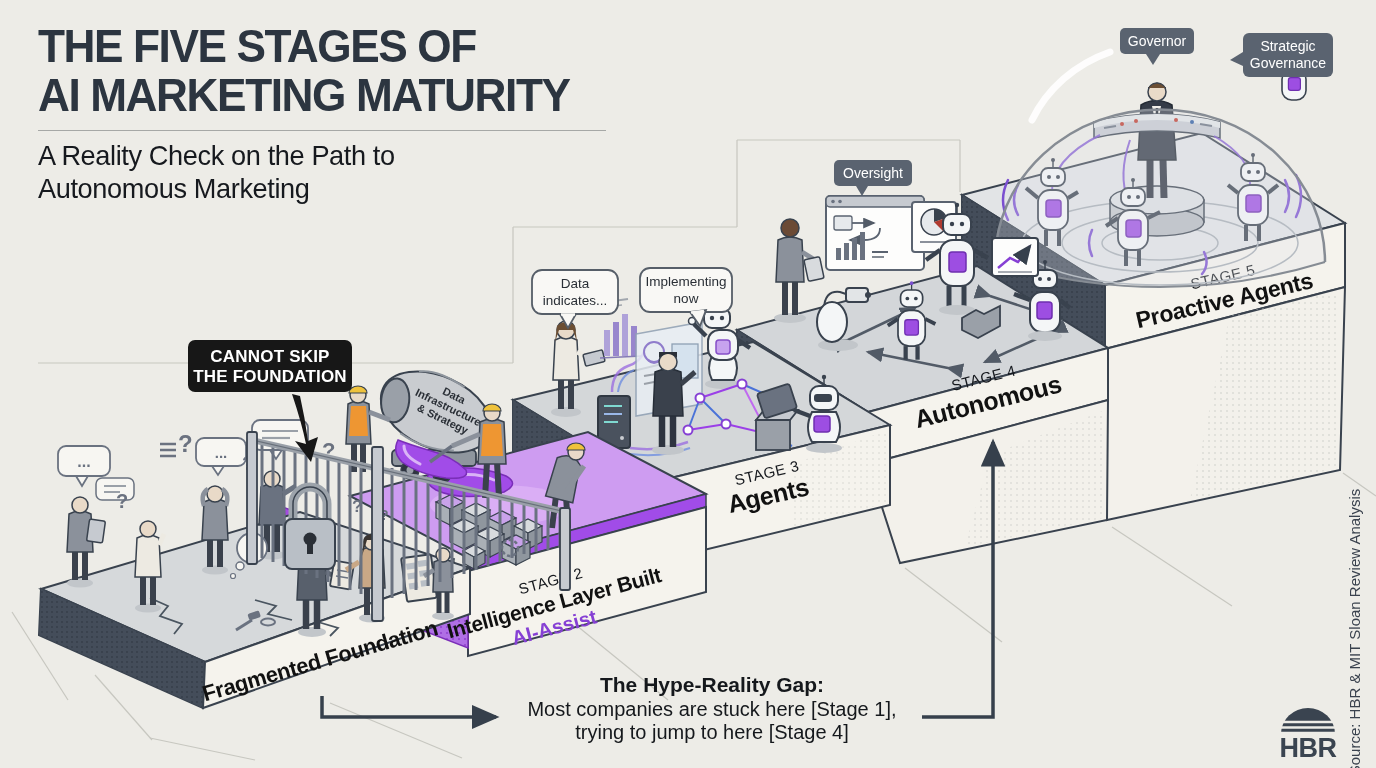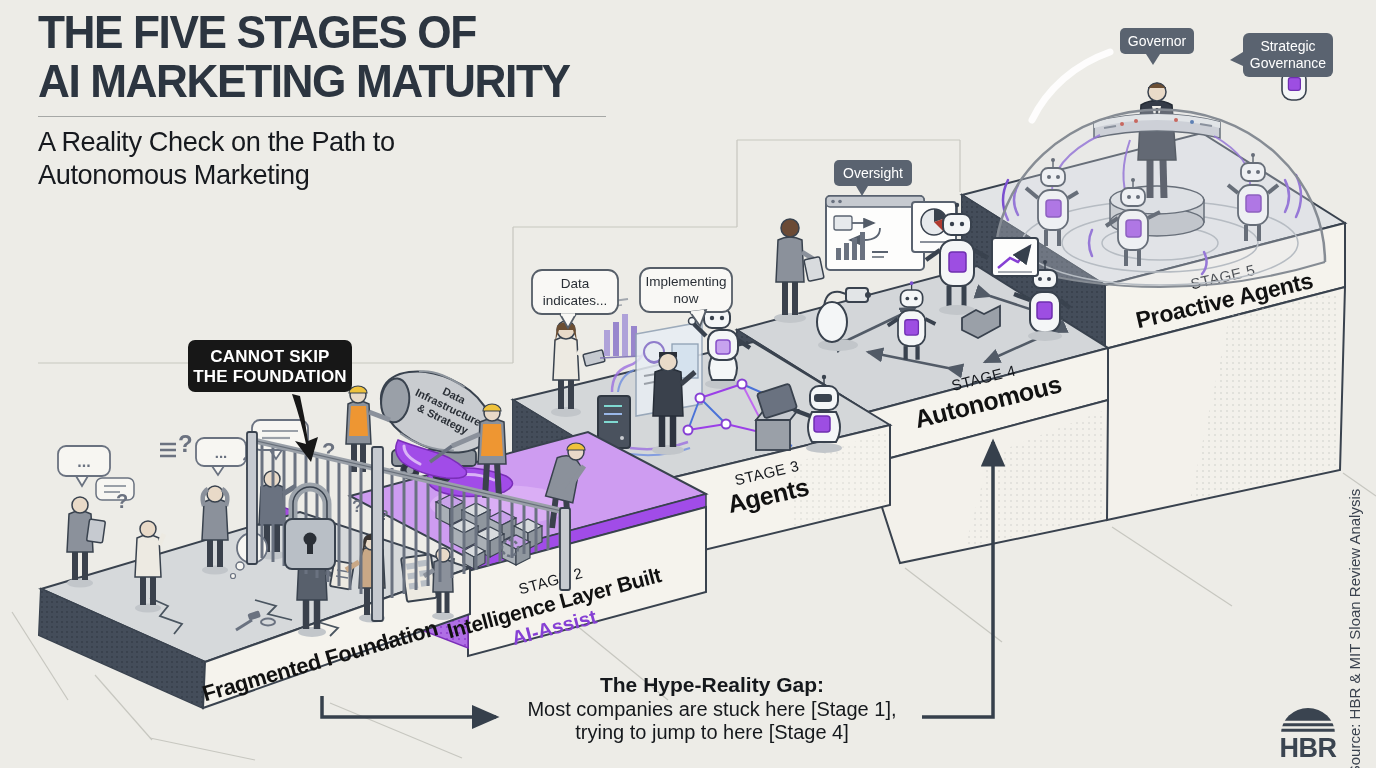--- a/index.html
+++ b/index.html
@@ -1,18 +1,18 @@
 <!DOCTYPE html>
 <html><head>
 <meta charset="utf-8">
 <style>
   html,body{margin:0;padding:0;}
   body{width:1376px;height:768px;position:relative;background:#EDECE7;overflow:hidden;
        font-family:"Liberation Sans","DejaVu Sans",sans-serif;}
-  .hdr{position:absolute;left:38px;top:8px;z-index:5;}
+  .hdr{position:absolute;left:38px;top:22px;z-index:5;}
   .title{font-weight:800;font-size:47px;line-height:1.04;color:#2C3540;letter-spacing:-1.5px;
          transform:scaleX(.94);transform-origin:left top;margin:0;}
   .rule{width:568px;height:1px;background:#A6A8A6;margin:10px 0 8px 0;}
   .subtitle{font-size:28px;line-height:1.18;color:#16191E;letter-spacing:-.4px;font-weight:500;
             transform:scaleX(.97);transform-origin:left top;}
   svg text{font-family:"Liberation Sans","DejaVu Sans",sans-serif;}
   .stagetag{font-size:15px;font-weight:500;fill:#16191E;letter-spacing:.5px;}
   .stagename{font-weight:800;fill:#111;letter-spacing:-.4px;}
   .callout-dark{fill:#5A6370;}
   .callout-text{fill:#fff;font-size:14px;font-weight:500;}

